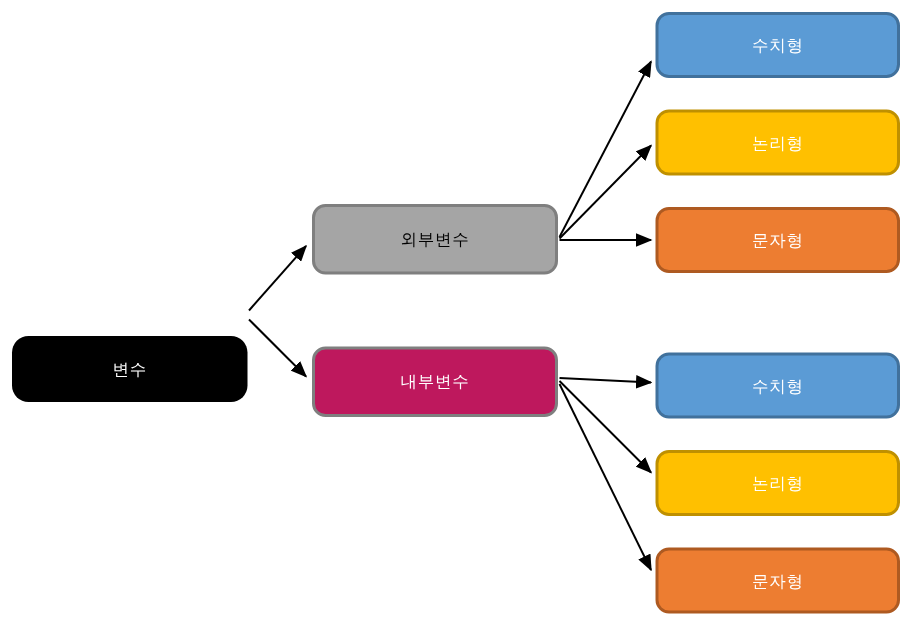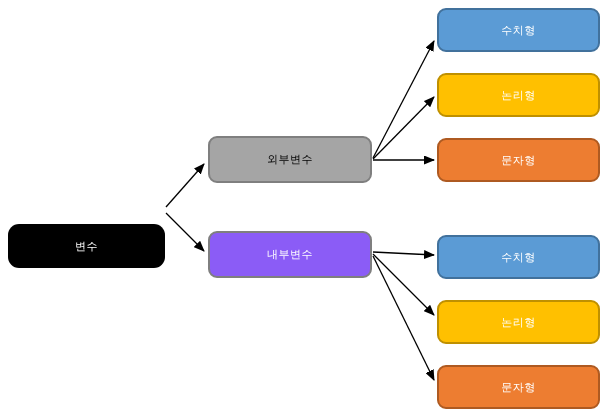--- a/index.html
+++ b/index.html
@@ -57,21 +57,21 @@
     <line x1="373" y1="256" x2="434" y2="380" marker-end="url(#arrowhead)"></line>
   </svg>
 
   <div class="node node-root" style="left: 8px; top: 188px; width: 157px; height: 44px; background-color: rgb(0, 0, 0); color: rgb(255, 255, 255); margin-top: 36px;">
     <span>변수</span>
   </div>
 
   <div class="node" style="left: 208px; top: 136px; width: 164px; height: 47px; background-color: rgb(165, 165, 165); border-color: rgb(127, 127, 127); color: #000000;">
     <span>외부변수</span>
   </div>
-  <div class="node" style="left: 208px; top: 231px; width: 164px; height: 47px; background-color: #8b5cf6; border-color: rgb(127, 127, 127); color: rgb(255, 255, 255);">
+  <div class="node" style="left: 208px; top: 231px; width: 164px; height: 47px; background-color: #be185d; border-color: rgb(127, 127, 127); color: rgb(255, 255, 255);">
     <span>내부변수</span>
   </div>
 
   <div class="node" style="left: 437px; top: 8px; width: 163px; height: 44px; background-color: rgb(91, 155, 213); border-color: rgb(65, 113, 156); color: rgb(255, 255, 255);">
     <span>수치형</span>
   </div>
   <div class="node" style="left: 437px; top: 73px; width: 163px; height: 44px; background-color: rgb(255, 192, 0); border-color: rgb(191, 144, 0); color: rgb(255, 255, 255);">
     <span>논리형</span>
   </div>
   <div class="node" style="left: 437px; top: 138px; width: 163px; height: 44px; background-color: rgb(237, 125, 49); border-color: rgb(174, 90, 33); color: rgb(255, 255, 255);">

